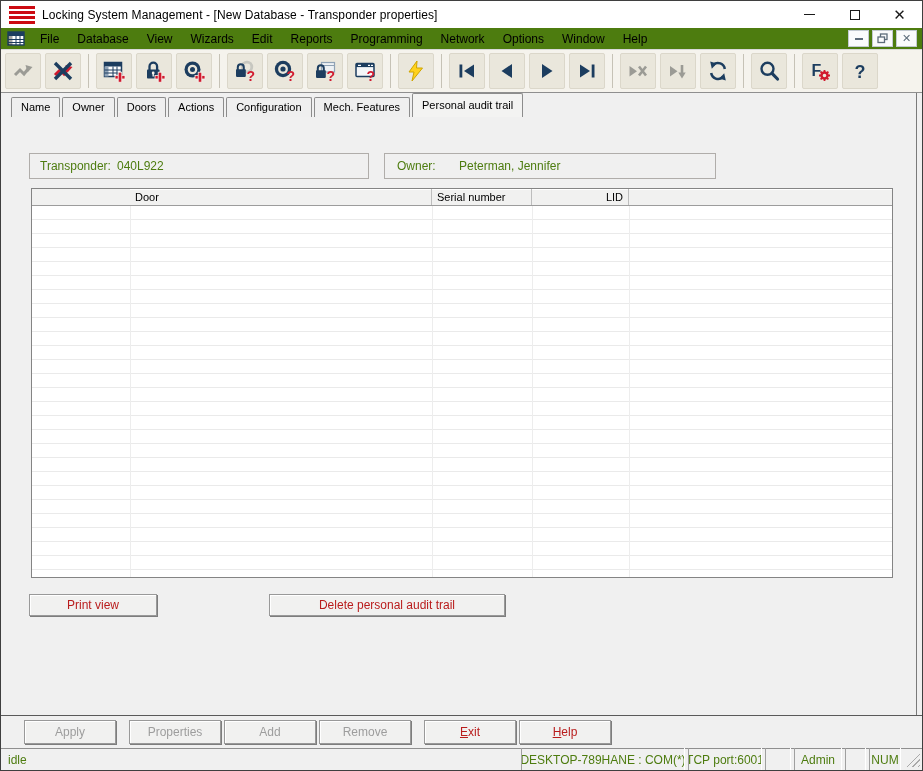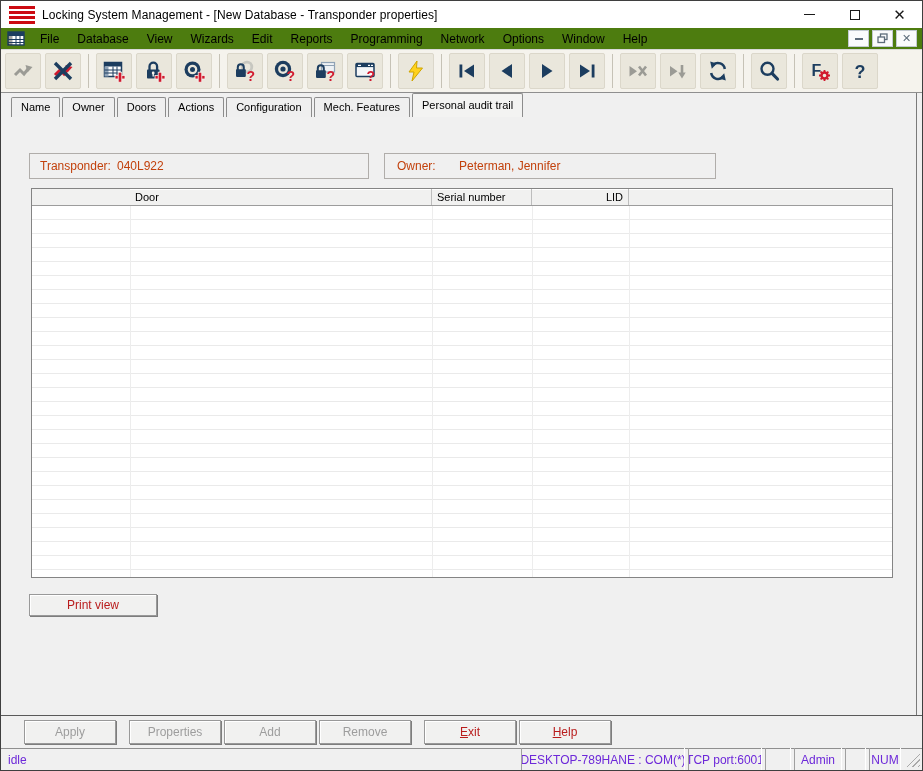--- a/index.html
+++ b/index.html
@@ -32,21 +32,21 @@
 
   
   .client { position:relative; flex:1 1 auto; display:flex; flex-direction:column; background:#f0f0f0; min-height:0; }
   .mdi-right-edge { position:absolute; top:0; bottom:0; right:5px; width:1px; background:#7a7a7a; }
   .tabs { height:24px; display:flex; align-items:flex-end; padding-left:10px; flex:0 0 auto; }
   .tab { height:20px; line-height:19px; padding:0 9px; font-size:11px; color:#000; background:#efefef; border:1px solid #8c8c8c; border-bottom:none; border-radius:2px 2px 0 0; margin-right:2px; cursor:default; }
   .tab.active { height:24px; line-height:23px; background:#f3f3f2; position:relative; z-index:2; }
 
   
   .content { position:relative; flex:1 1 auto; min-height:0; }
-  .groupbox { position:absolute; height:26px; border:1px solid #b0adaa; display:flex; align-items:center; font-size:12px; color:#c2410c;text-decoration:underline; }
+  .groupbox { position:absolute; height:26px; border:1px solid #b0adaa; display:flex; align-items:center; font-size:12px; color:#4d7c0f;text-decoration:underline; }
   .gb-trans { left:28px; top:36px; width:340px; }
   .gb-owner { left:383px; top:36px; width:332px; }
   .gb-label { position:absolute; }
   .gb-value { position:absolute; }
   .gb-trans .gb-label { left:10px; }
   .gb-trans .gb-value { left:87px; }
   .gb-owner .gb-label { left:12px; }
   .gb-owner .gb-value { left:74px; }
 
   
@@ -67,21 +67,21 @@
   .delete-btn { position:absolute; left:268px; top:477px; width:236px; height:22px; }
 
   
   .footer { height:33px; border-top:1px solid #5a5a5a; position:relative; flex:0 0 auto; background:#f0f0f0; }
   .fbtn { position:absolute; top:4px; width:92px; height:24px; }
   .fbtn.disabled { color:#9d9d9d; }
   .fbtn .accel { text-decoration:underline; }
   .f0{left:23px;} .f1{left:128px;} .f2{left:223px;} .f3{left:318px;} .f4{left:423px;} .f5{left:518px;}
 
   
-  .statusbar { height:22px; border-top:1px solid #8f8f8f; background:#f0f0f0; display:flex; align-items:center; font-size:12px; color:#6d28d9; padding-left:7px; flex:0 0 auto; }
+  .statusbar { height:22px; border-top:1px solid #8f8f8f; background:#f0f0f0; display:flex; align-items:center; font-size:12px; color:#4d7c0f; padding-left:7px; flex:0 0 auto; }
   .status-state { flex:0 0 auto; }
   .panel { border:1px solid; border-color:#9f9f9f #ffffff #ffffff #9f9f9f; height:31px; display:flex; align-items:center; justify-content:center; padding:0 4px; margin-right:3px; white-space:nowrap; overflow:hidden; }
   .p-host { margin-left:auto; width:164px; }
   .p-tcp { width:74px; }
   .p-e1 { width:26px; }
   .p-admin { width:48px; }
   .p-e2 { width:21px; }
   .p-num { width:32px; }
   .grip { width:14px; height:14px; margin:4px 2px 0 2px; align-self:flex-start;
     background:repeating-linear-gradient(135deg,transparent 0 2px,#a9a9a9 2px 3px,transparent 3px 4px);
@@ -357,20 +357,21 @@
           <span class="th c4"></span>
         </div>
         <div class="tbody"></div>
         <span class="colline l0"></span>
         <span class="colline l1"></span>
         <span class="colline l2"></span>
         <span class="colline l3"></span>
       </div>
 
       <button class="btn95 print-btn">Print view</button>
+      <button class="btn95 delete-btn">Delete personal audit trail</button>
     </div>
 
     <div class="footer">
       <button class="btn95 fbtn f0 disabled">
           <span class="accel"></span>
           <span>Apply</span>
         </button>
       <button class="btn95 fbtn f1 disabled">
           <span class="accel"></span>
           <span>Properties</span>

